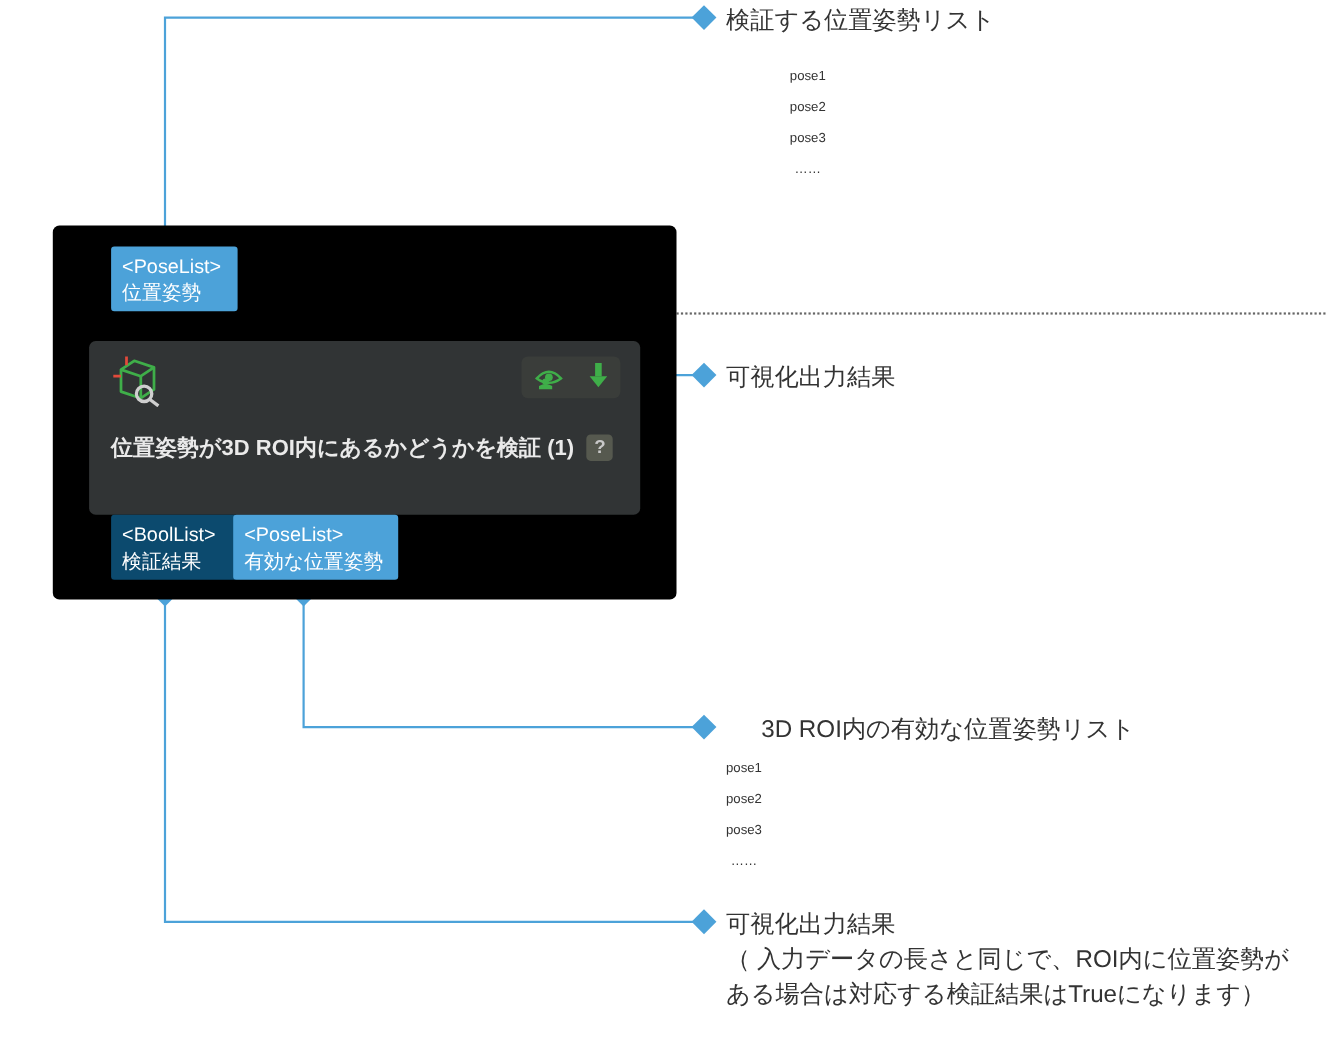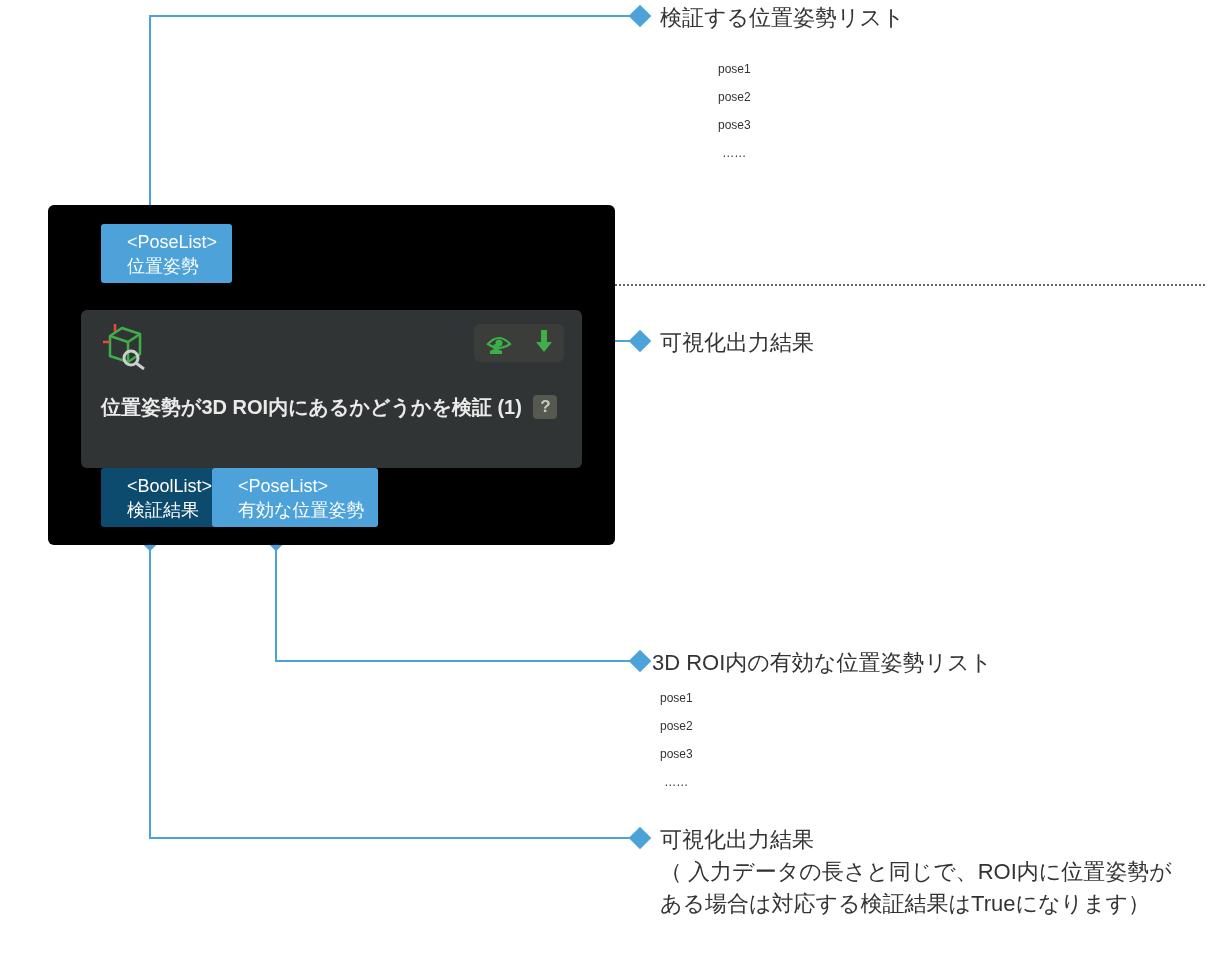--- a/index.html
+++ b/index.html
@@ -1,19 +1,19 @@
 <!DOCTYPE html>
 <html><head>
 <meta charset="utf-8">
 <style>
   html,body{margin:0;padding:0;background:#fff;font-family:"Yu Gothic","Meiryo","Hiragino Sans",sans-serif;}
   #stage{position:relative;width:1208px;height:960px;}
   
   .node{position:absolute;left:48px;top:205px;width:567px;height:340px;background:#000;border-radius:6px;}
-  .port{position:absolute;border-radius:3px;padding:6px 10px 5px 26px;color:#fff;font-size:18px;line-height:24px;}
+  .port{position:absolute;border-radius:3px;padding:6px 10px 5px 10px;color:#fff;font-size:18px;line-height:24px;}
   .port .type{display:block;}
   .port .label{display:block;}
   .port-blue{background:#4ca2d9;}
   .port-green{background:#0c4a6e;}
   .port-in{left:53px;top:19px;width:95px;}
   .port-out1{left:53px;bottom:18px;width:95px;}
   .port-out2{left:164px;bottom:18px;width:130px;}
   .node-body{position:absolute;left:33px;top:105px;right:33px;height:158px;background:#313435;border-radius:6px;}
   .node-body .iconbox{position:absolute;left:20px;top:12px;width:48px;height:48px;}
   .node-title{position:absolute;left:20px;top:84px;color:#eaeaea;font-size:20px;font-weight:600;white-space:nowrap;}
@@ -103,21 +103,21 @@
   </div>
 
   <div class="anno" style="left:660px;top:3px;">検証する位置姿勢リスト</div>
   <div class="anno-sub" style="left:718px;top:55px;">pose1
 pose2
 pose3
 ……</div>
 
   <div class="anno" style="left:660px;top:328px;">可視化出力結果</div>
 
-  <div class="anno" style="left:652px;top:648px;">3D  ROI内の有効な位置姿勢リスト</div>
+  <div class="anno" style="left:692px;top:648px;">3D  ROI内の有効な位置姿勢リスト</div>
   <div class="anno-sub" style="left:660px;top:684px;">pose1
 pose2
 pose3
 ……</div>
 
   <div class="anno-multi" style="left:660px;top:824px;white-space:pre-wrap;">可視化出力結果
 （ 入力データの長さと同じで、ROI内に位置姿勢がある場合は対応する検証結果はTrueになります）</div>
 
 </div>
 

